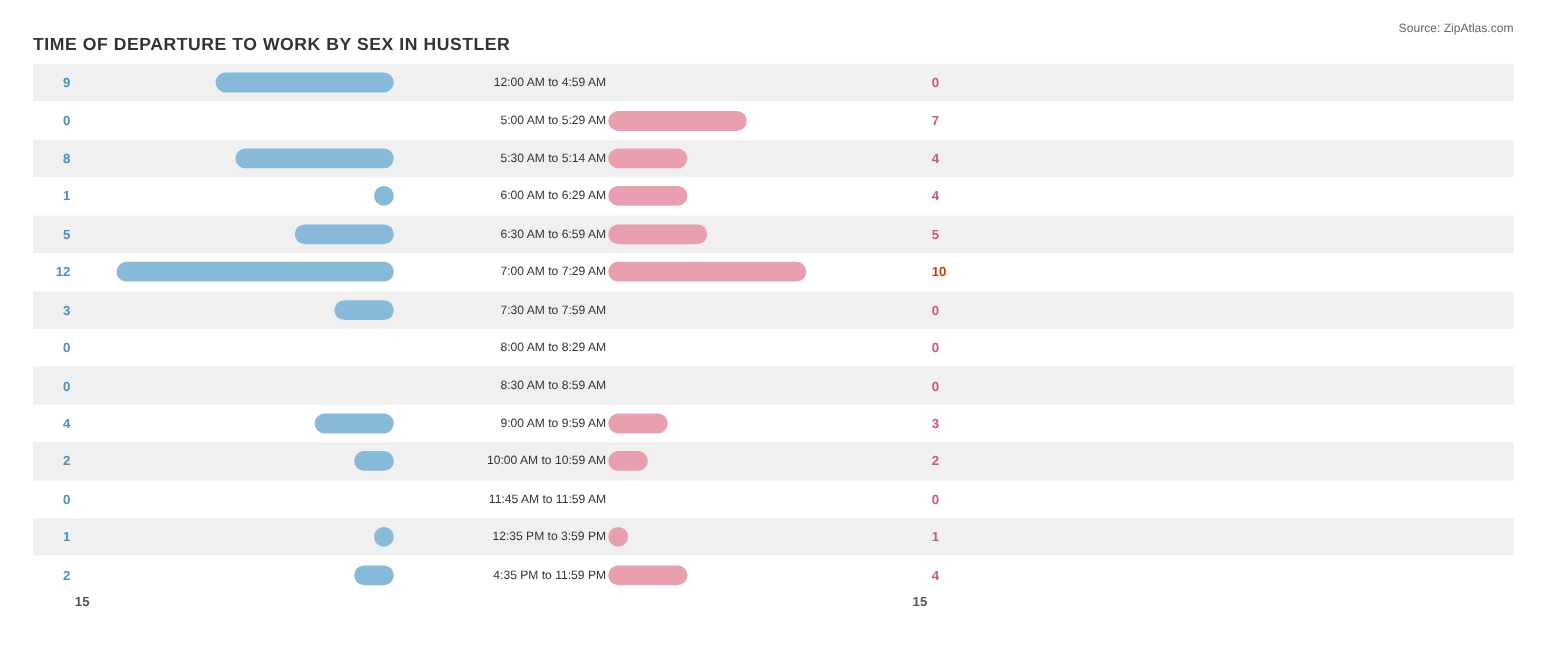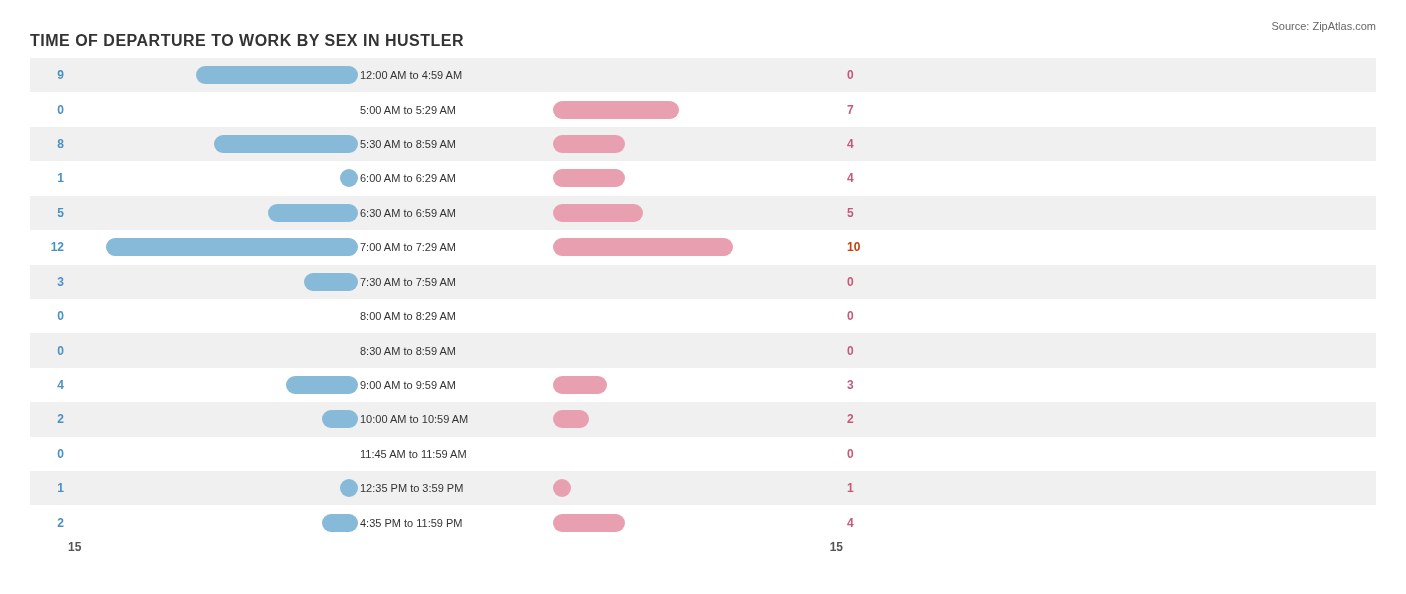--- a/index.html
+++ b/index.html
@@ -70,21 +70,21 @@
     }
     .blue-bar {
       height: 18px;
       border-radius: 9px;
       background: #87b9d8;
       display: flex;
       align-items: center;
     }
     .time-label {
       width: 195px;
-      text-align: left;
+      text-align: right;
       font-size: 11px;
       color: #333;
       flex-shrink: 0;
       padding: 0 2px;
     }
     .right-bar-area {
       width: 290px;
       display: flex;
       justify-content: flex-start;
       align-items: center;
@@ -172,21 +172,21 @@
     <div class="right-bar-area">
       <div class="pink-bar" style="width:126px;"></div>
     </div>
     <div class="right-val" style="color:#c45a78;">7</div>
   </div>
       <div class="row">
     <div class="left-val" style="color:#4a90c4;">8</div>
     <div class="left-bar-area">
       <div class="blue-bar" style="width:144px;"></div>
     </div>
-    <div class="time-label">5:30 AM to 8:59 AM</div>
+    <div class="time-label">5:30 AM to 5:14 AM</div>
     <div class="right-bar-area">
       <div class="pink-bar" style="width:72px;"></div>
     </div>
     <div class="right-val" style="color:#c45a78;">4</div>
   </div>
       <div class="row">
     <div class="left-val" style="color:#4a90c4;">1</div>
     <div class="left-bar-area">
       <div class="blue-bar" style="width:18px;"></div>
     </div>

